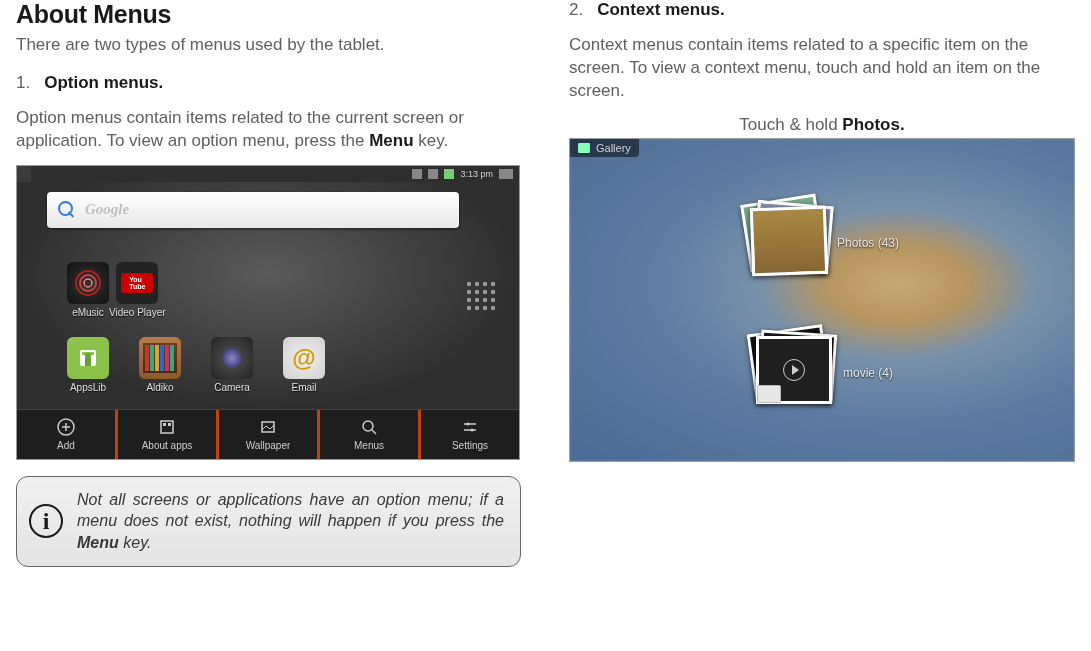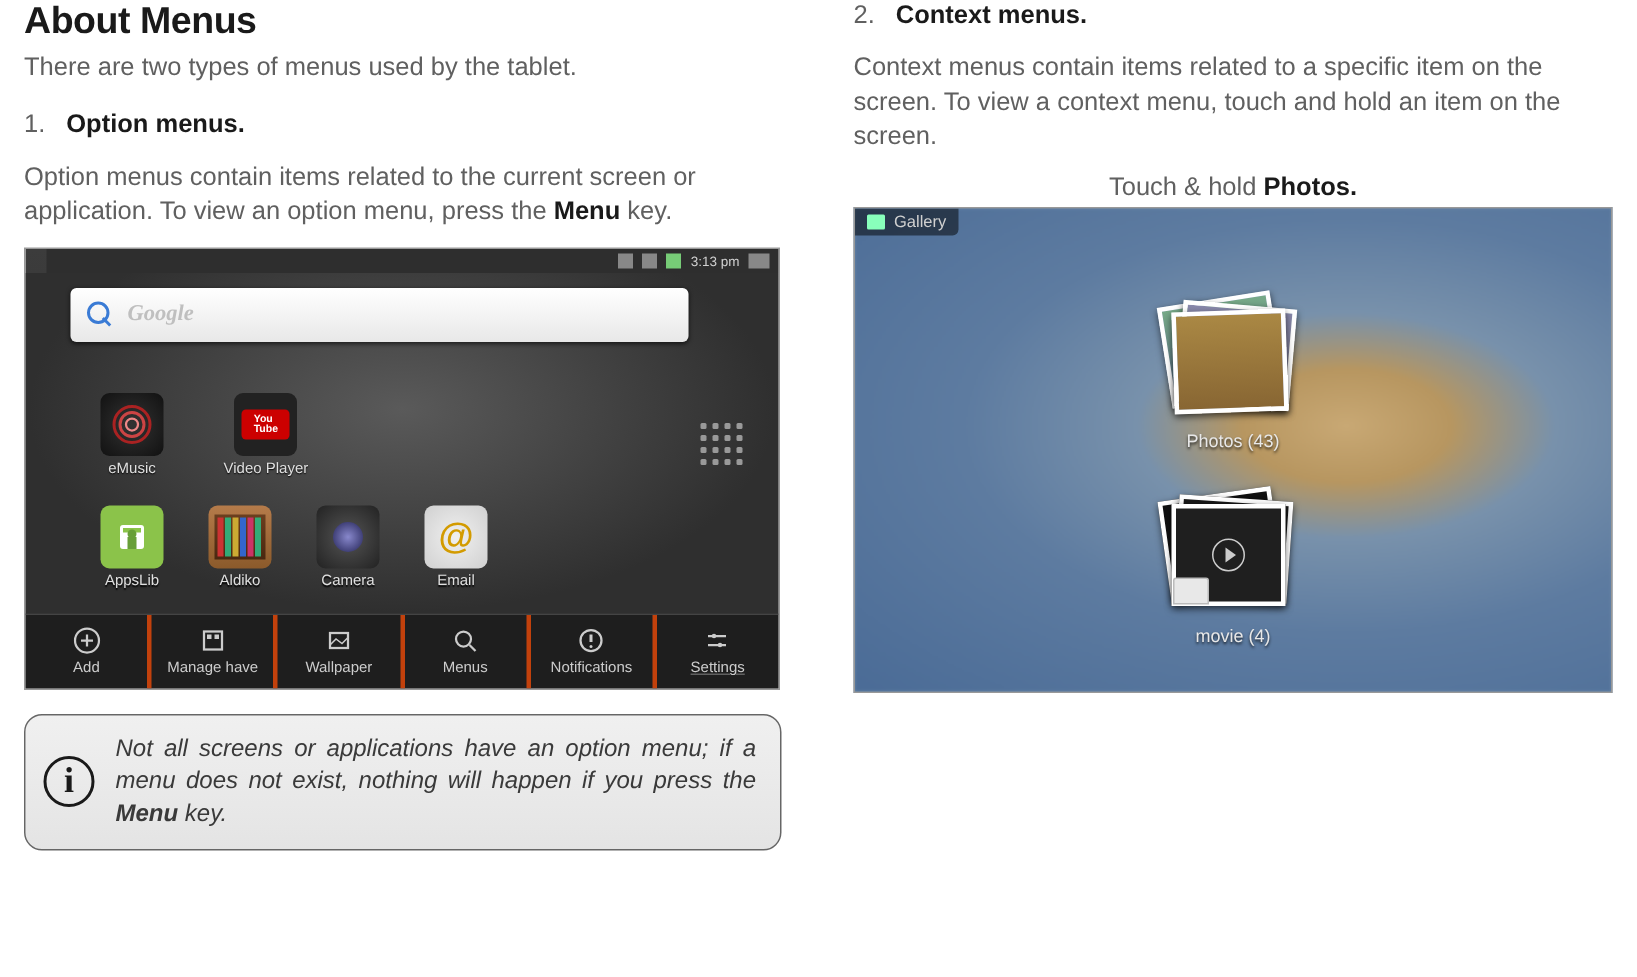--- a/index.html
+++ b/index.html
@@ -20,21 +20,21 @@
     .shot1 { width: 504px; height: 295px; background: linear-gradient(#3c3c3c, #2a2a2a); border: 1px solid #999; position: relative; overflow: hidden; }
     .statusbar { height: 16px; background: #2e2e2e; display: flex; justify-content: flex-end; align-items: center; padding: 0 6px; gap: 6px; font-size: 9px; color: #ccc; margin-left: 14px; }
     .statusbar .time { color: #d0d0d0; }
     .sbicon { width: 10px; height: 10px; background: #888; }
     .homescreen { position: absolute; top: 16px; bottom: 50px; left: 0; right: 0; background: radial-gradient(ellipse at 50% 40%, #5a5a5a 0%, #2f2f2f 70%); }
     .searchbar { position: absolute; top: 10px; left: 30px; right: 60px; height: 36px; background: linear-gradient(#fff, #e8e8e8); border-radius: 4px; display: flex; align-items: center; padding: 0 10px; gap: 8px; box-shadow: 0 1px 3px rgba(0,0,0,0.6); }
     .mag { width: 20px; height: 20px; position: relative; }
     .mag::before { content: ""; position: absolute; width: 11px; height: 11px; border: 2px solid #3a7bd5; border-radius: 50%; left: 1px; top: 1px; }
     .mag::after { content: ""; position: absolute; width: 2px; height: 7px; background: #3a7bd5; transform: rotate(-45deg); left: 13px; top: 11px; }
     .google { font-size: 15px; color: #bfbfbf; font-family: Georgia, serif; font-style: italic; font-weight: bold; }
-    .iconrow { position: absolute; display: flex; gap: 40px; }
+    .iconrow { position: absolute; display: flex; }
     .row1 { top: 80px; left: 50px; }
     .row2 { top: 155px; left: 50px; gap: 30px; }
     .appicon { display: flex; flex-direction: column; align-items: center; gap: 3px; }
     .apptile { width: 42px; height: 42px; border-radius: 6px; display: flex; align-items: center; justify-content: center; font-size: 18px; }
     .applabel { font-size: 10px; color: #e0e0e0; text-shadow: 0 1px 1px #000; }
     .emusic .apptile { background: radial-gradient(#333,#111); }
     .emusic .apptile svg { width: 30px; height: 30px; }
     .video .apptile { background: #222; }
     .video .apptile .yt { width: 32px; height: 20px; background: #c00; border-radius: 3px; display: flex; align-items: center; justify-content: center; color: #fff; font-size: 7px; font-weight: bold; position: relative; }
     .appslib .apptile { background: #8bc34a; }
@@ -44,37 +44,37 @@
     .aldiko .book { width: 4px; height: 100%; }
     .camera .apptile { background: radial-gradient(#555,#222); position: relative; }
     .camera .apptile::before { content: ""; width: 20px; height: 20px; border-radius: 50%; background: radial-gradient(#88c,#225); }
     .email .apptile { background: radial-gradient(#f0f0f0,#d0d0d0); }
     .email .apptile .at { color: #d39b00; font-size: 24px; font-weight: bold; }
     .dots { position: absolute; right: 24px; top: 100px; width: 28px; height: 28px; display: grid; grid-template-columns: repeat(4,4px); grid-template-rows: repeat(4,4px); gap: 4px; }
     .dots span { width: 4px; height: 4px; background: #999; border-radius: 1px; }
 
     .menubar { position: absolute; bottom: 0; left: 0; right: 0; height: 50px; background: #1e1e1e; display: flex; border-top: 1px solid #444; }
     .mitem { flex: 1; display: flex; flex-direction: column; align-items: center; justify-content: center; gap: 3px; border-right: 3px solid #c2410c; }
-    .mitem:last-child { border-right: none; text-decoration: underline; }
+    .mitem:last-child { border-right: none; }
     .micon { width: 20px; height: 20px; display: flex; align-items: center; justify-content: center; }
     .mlabel { font-size: 10px; color: #ccc; }
 
     
     .info { margin-top: 16px; border: 1px solid #666; border-radius: 12px; background: linear-gradient(#f0f0f0,#e4e4e4); padding: 12px 16px 12px 60px; position: relative; }
     .info-icon { position: absolute; left: 12px; top: 50%; transform: translateY(-50%); width: 34px; height: 34px; border: 2.5px solid #1a1a1a; border-radius: 50%; display: flex; align-items: center; justify-content: center; font-family: Georgia, serif; font-weight: bold; font-size: 24px; color: #1a1a1a; }
     .info-text { font-style: italic; font-size: 16px; color: #3a3a3a; line-height: 1.35; text-align: justify; }
     .info-text b { font-weight: bold; }
 
     
     .caption { text-align: center; font-size: 17px; color: #606060; margin-bottom: 3px; margin-top: 6px; }
     .shot2 { width: 506px; height: 324px; border: 1px solid #999; position: relative; overflow: hidden; background: #6b87a5; }
     .galhdr { position: absolute; top: 0; left: 0; height: 18px; background: rgba(0,0,0,0.5); color: #d0d0d0; display: flex; align-items: center; gap: 6px; padding: 0 8px; font-size: 11px; border-bottom-right-radius: 4px; }
     .galhdr .pic { width: 12px; height: 10px; background: #8fb; border-radius: 1px; }
     .galbg { position: absolute; inset: 0; background: radial-gradient(ellipse at 65% 45%, #c8a874 0%, #b79660 15%, #7891ab 30%, #5d7ba0 55%, #4a6b96 100%); filter: blur(1px); }
-    .stack { position: absolute; left: 50%; transform: translateX(-50%); display: flex; flex-direction: column; align-items: center; }
+    .stack { position: absolute; left: 50%; transform: translateX(-50%); display: flex; flex-direction: row; align-items: center; }
     .stack1 { top: 60px; }
     .stack2 { top: 190px; }
     .thumbholder { position: relative; width: 92px; height: 78px; }
     .thumb { position: absolute; width: 76px; height: 68px; border: 3px solid #fff; box-shadow: 0 2px 5px rgba(0,0,0,0.6); }
     .stack1 .t1 { background: linear-gradient(#7a8,#568); transform: rotate(-9deg); left: 0; top: 0; }
     .stack1 .t2 { background: linear-gradient(#88a,#667); transform: rotate(5deg); left: 10px; top: 4px; }
     .stack1 .t3 { background: linear-gradient(#aa8844,#886633); transform: rotate(-2deg); left: 6px; top: 8px; }
     .stack2 .t1 { background: #111; transform: rotate(-8deg); left: 0; top: 0; }
     .stack2 .t2 { background: #181818; transform: rotate(4deg); left: 8px; top: 3px; }
     .stack2 .t3 { background: #1f1f1f; left: 5px; top: 7px; display: flex; align-items: center; justify-content: center; }
@@ -199,49 +199,39 @@
         <span class="mlabel">Add</span>
       </div>
       <div class="mitem">
         <span class="micon">
             <svg width="18" height="18" viewBox="0 0 18 18">
               <rect x="3" y="3" width="12" height="12" fill="none" stroke="#ccc" stroke-width="1.5"></rect>
               <rect x="5" y="5" width="3" height="3" fill="#ccc"></rect>
               <rect x="10" y="5" width="3" height="3" fill="#ccc"></rect>
             </svg>
           </span>
-        <span class="mlabel">Manage have</span>
+        <span class="mlabel">About apps</span>
       </div>
       <div class="mitem">
         <span class="micon">
             <svg width="18" height="18" viewBox="0 0 18 18">
               <rect x="3" y="4" width="12" height="10" fill="none" stroke="#ccc" stroke-width="1.5"></rect>
               <polyline points="3,12 7,8 11,11 15,7" fill="none" stroke="#ccc" stroke-width="1"></polyline>
             </svg>
           </span>
         <span class="mlabel">Wallpaper</span>
       </div>
       <div class="mitem">
         <span class="micon">
             <svg width="18" height="18" viewBox="0 0 18 18">
               <circle cx="8" cy="8" r="5" fill="none" stroke="#ccc" stroke-width="1.5"></circle>
               <line x1="12" y1="12" x2="16" y2="16" stroke="#ccc" stroke-width="1.5"></line>
             </svg>
           </span>
         <span class="mlabel">Menus</span>
-      </div>
-      <div class="mitem">
-        <span class="micon">
-            <svg width="18" height="18" viewBox="0 0 18 18">
-              <circle cx="9" cy="9" r="7" fill="none" stroke="#ccc" stroke-width="1.5"></circle>
-              <line x1="9" y1="5" x2="9" y2="10" stroke="#ccc" stroke-width="2"></line>
-              <circle cx="9" cy="13" r="1" fill="#ccc"></circle>
-            </svg>
-          </span>
-        <span class="mlabel">Notifications</span>
       </div>
       <div class="mitem">
         <span class="micon">
             <svg width="18" height="18" viewBox="0 0 18 18">
               <line x1="3" y1="6" x2="15" y2="6" stroke="#ccc" stroke-width="1.5"></line>
               <circle cx="7" cy="6" r="1.5" fill="#ccc"></circle>
               <line x1="3" y1="12" x2="15" y2="12" stroke="#ccc" stroke-width="1.5"></line>
               <circle cx="11" cy="12" r="1.5" fill="#ccc"></circle>
             </svg>
           </span>

